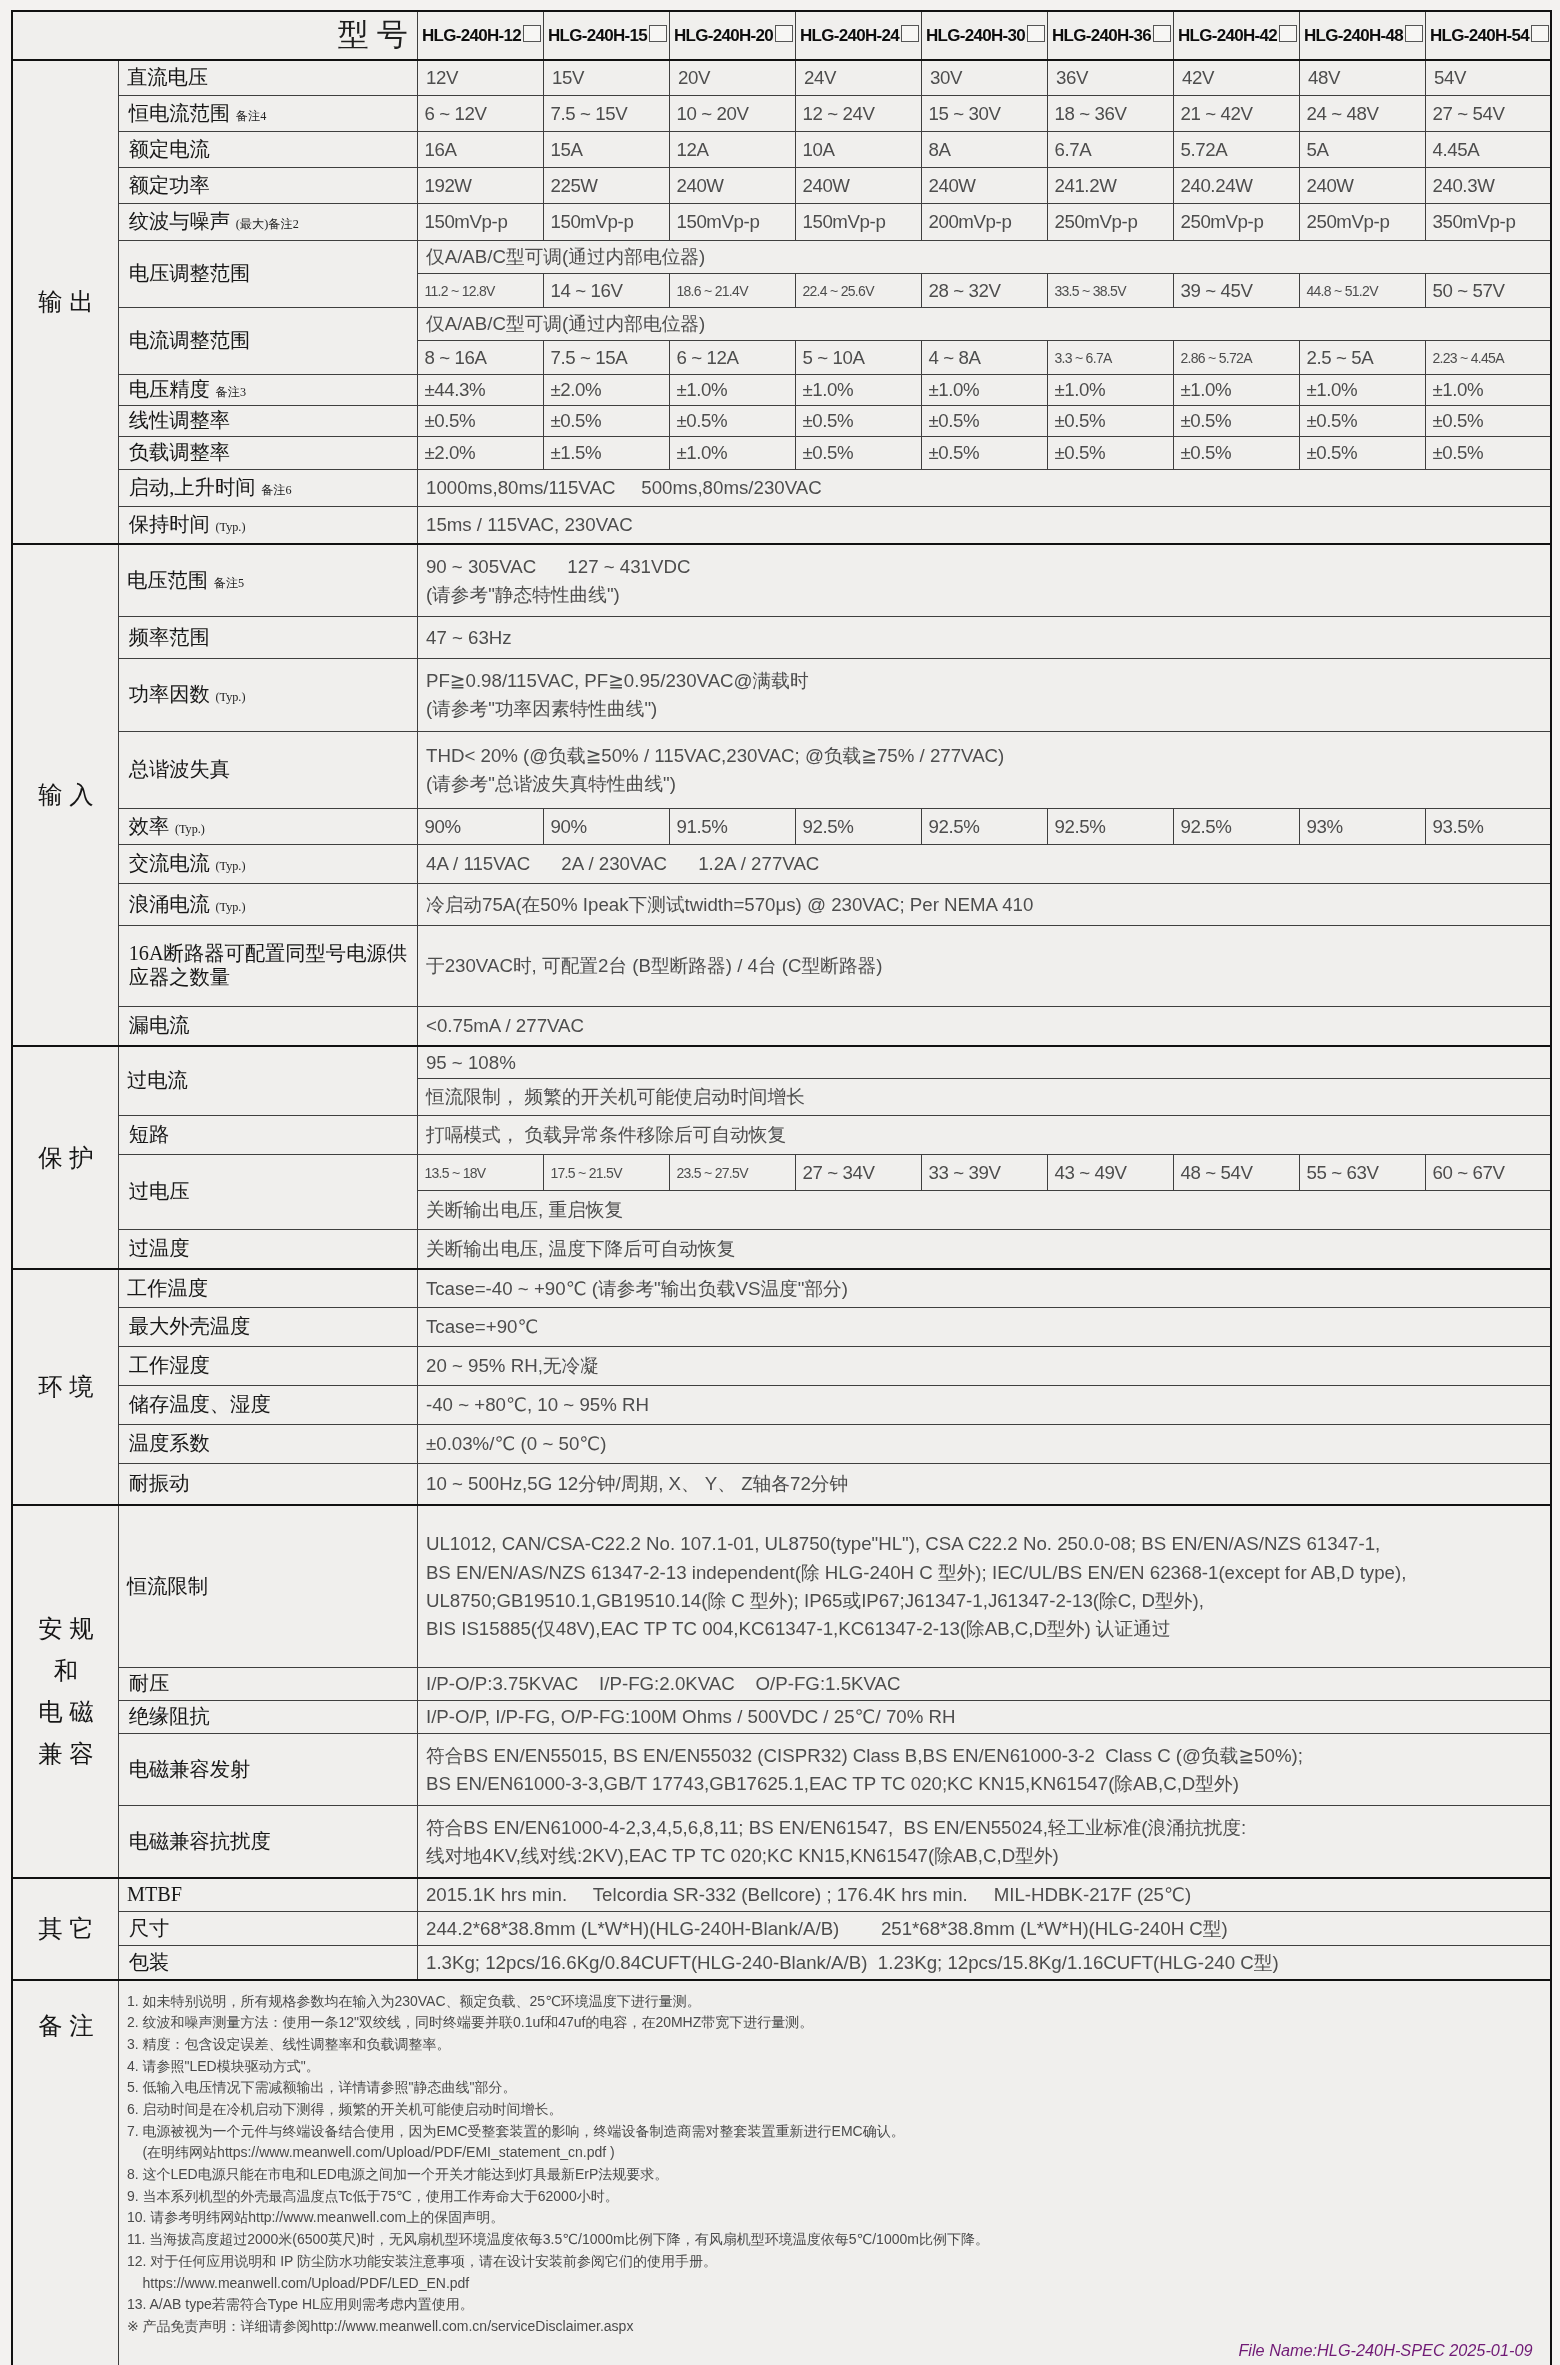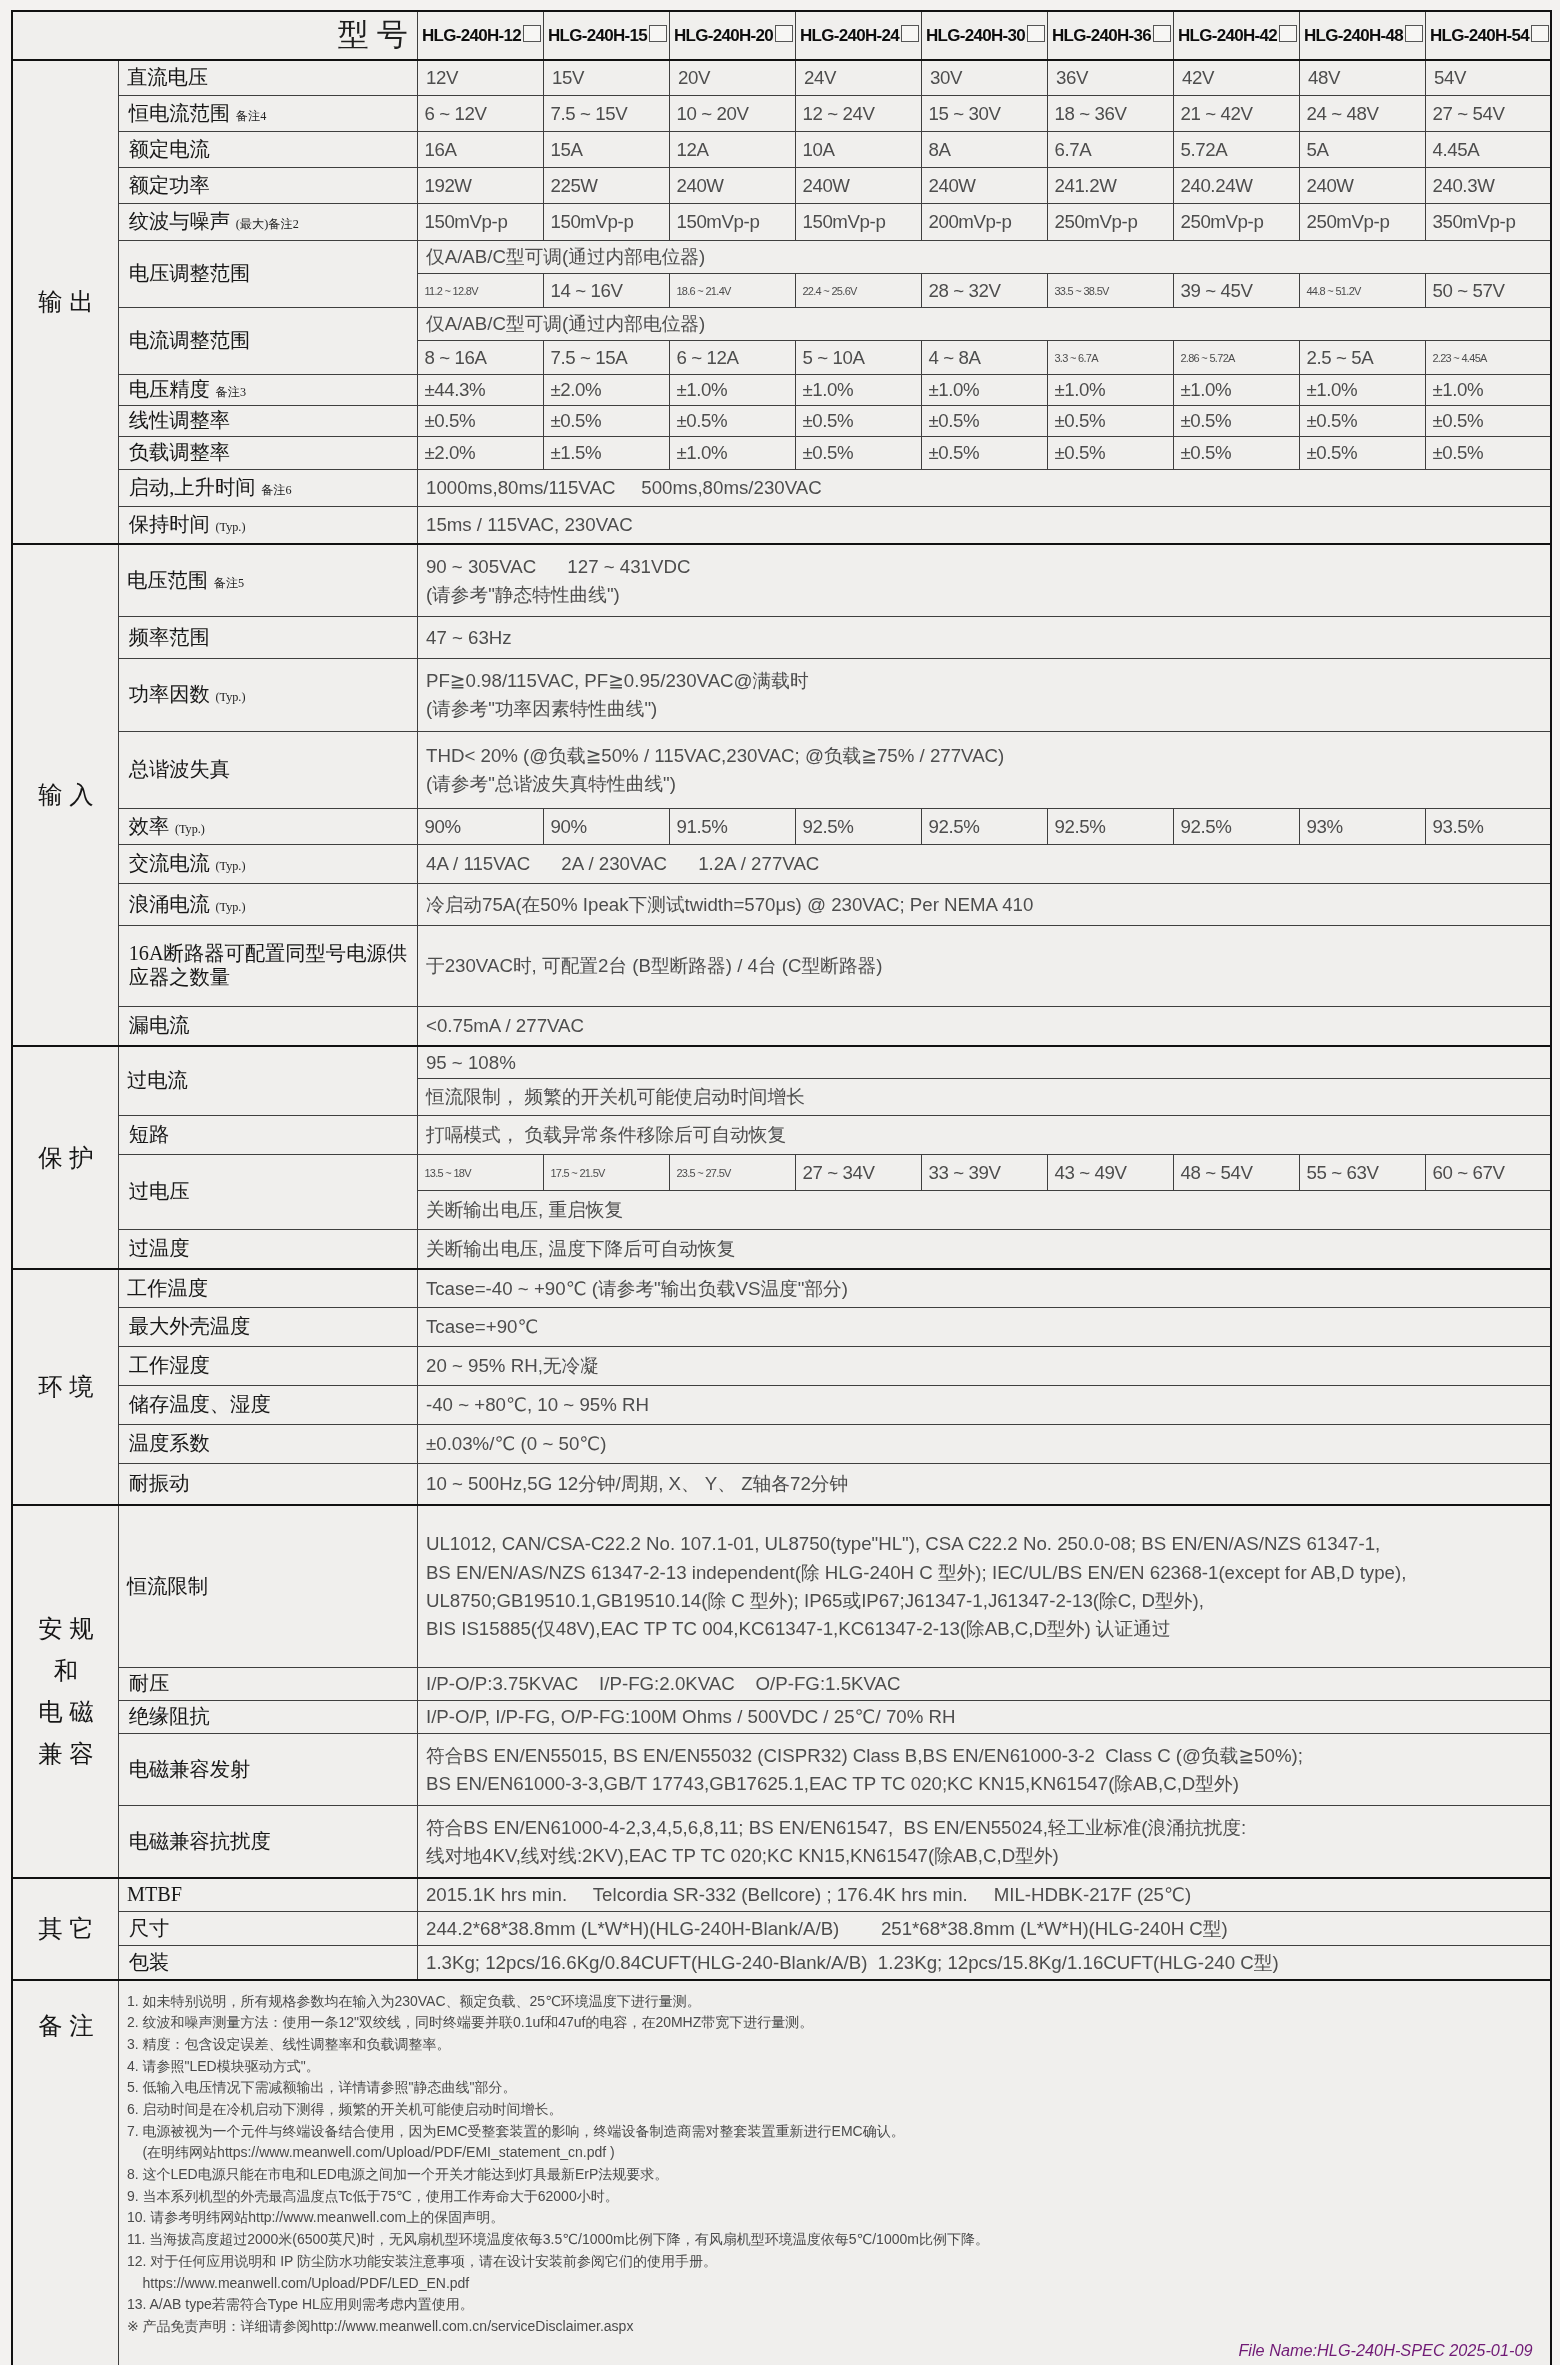--- a/index.html
+++ b/index.html
@@ -42,21 +42,21 @@
   td.cat-notes{vertical-align:top;padding-top:24.4px;}
   td.lbl{
     font-size:20.3px;color:#171717;padding:1.6px 3.3px 1.6px 9.8px;line-height:1.18;
     font-family:"Liberation Serif","DejaVu Serif",serif;
   }
   .note-ref{font-size:12.2px;margin-left:5.7px;color:#222;}
   td.val{
     font-size:18.7px;color:#4d4d4d;padding:0.8px 0.8px 0.8px 6.5px;
     letter-spacing:-0.4px;white-space:nowrap;
   }
-  td.val.v-sm{font-size:11px;letter-spacing:-0.7px;}
+  td.val.v-sm{font-size:14px;letter-spacing:-0.7px;}
   td.spanv{font-size:18.7px;color:#4d4d4d;padding:1.6px 3.3px 1.6px 8.1px;}
   td.spanv div{line-height:1.5;white-space:pre-wrap;}
   tr.sec-top>td{border-top:2.4px solid #111;padding-left:8px;}
   td.notes-cell{vertical-align:top;padding:9.8px 13px 4.9px 13px;}
   .note-line{
     font-size:14px;line-height:1.55;color:#4a4a4a;white-space:pre-wrap;
   }
   .file-name{
     text-align:right;font-style:italic;color:#701a75;font-size:16.3px;
     margin-top:3.3px;padding-right:4.9px;

